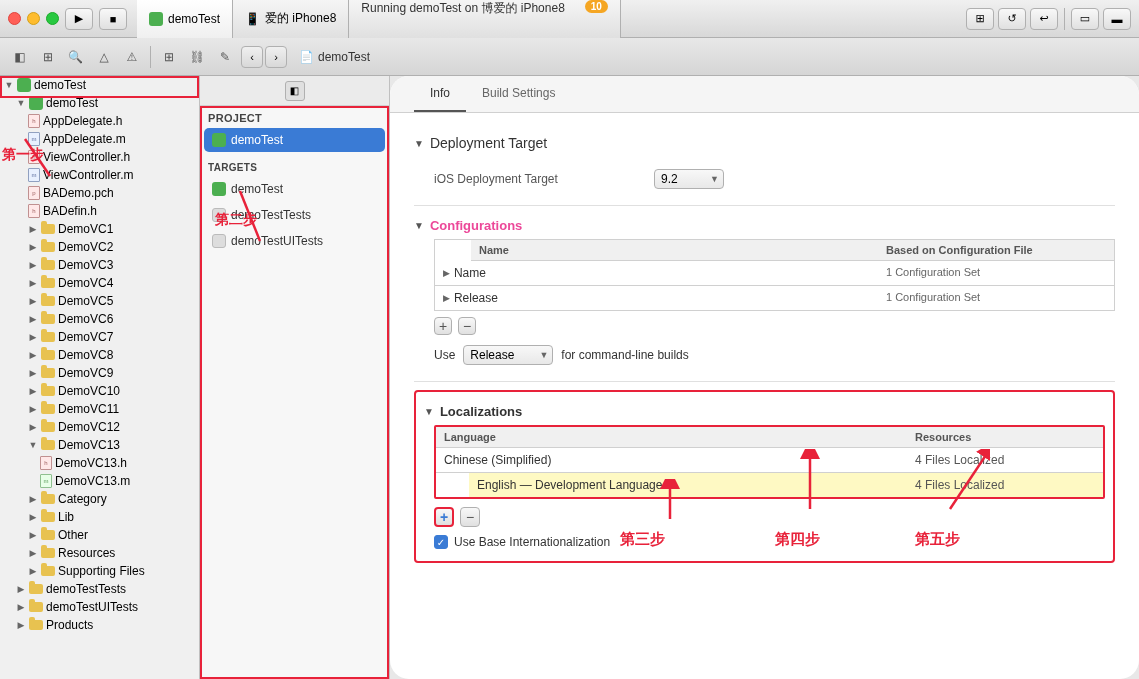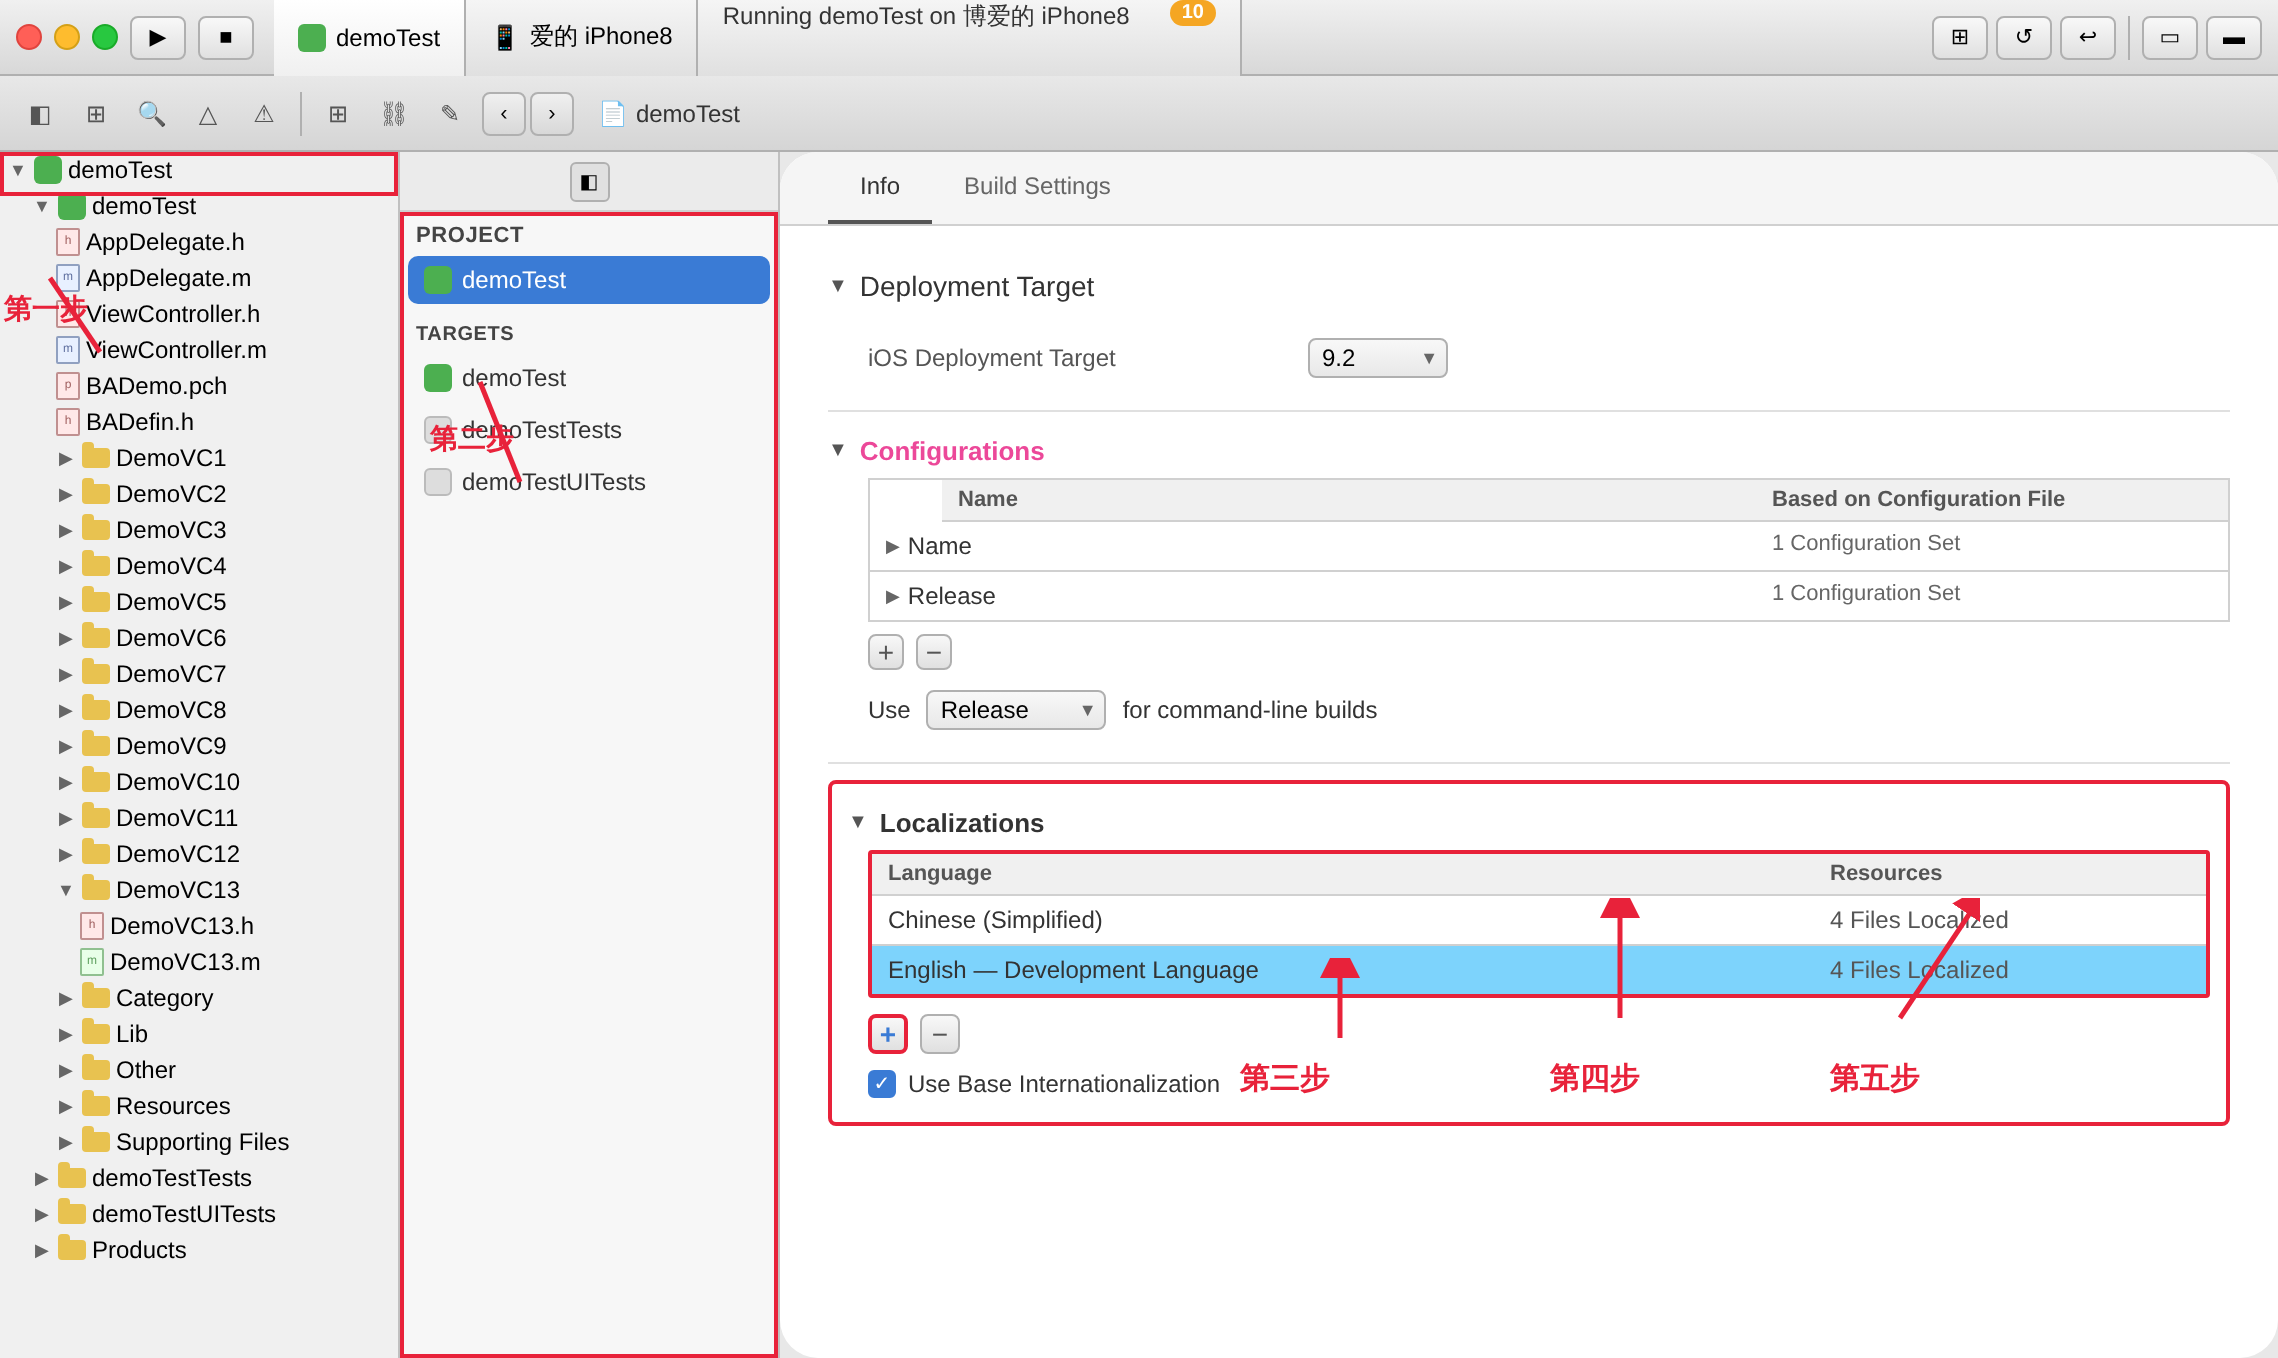--- a/index.html
+++ b/index.html
@@ -373,21 +373,21 @@
 
           <div style="border:2px solid #e8223a; border-radius:2px; overflow:hidden; margin-left:10px;">
             <div style="display:flex; padding:4px 8px; background:#f0f0f0; border-bottom:1px solid #d0d0d0;">
               <span style="flex:1; font-size:11px; font-weight:600; color:#555;">Language</span>
               <span style="width:180px; font-size:11px; font-weight:600; color:#555;">Resources</span>
             </div>
             <div style="display:flex; padding:5px 8px; border-bottom:1px solid #d0d0d0; font-size:12px; background:white;gap:20px;">
               <span style="flex:1; color:#333;">Chinese (Simplified)</span>
               <span style="width:180px; color:#555;">4 Files Localized</span>
             </div>
-            <div style="display:flex; padding:5px 8px; font-size:12px; background:#7dd3fc;">
+            <div style="display:flex; padding:5px 8px; font-size:12px; background:#fef9c3;margin-left:33px;">
               <span style="flex:1; color:#333;">English — Development Language</span>
               <span style="width:180px; color:#555;">4 Files Localized</span>
             </div>
           </div>
 
           <div style="display:flex; align-items:center; gap:6px; padding:8px 0 4px 10px;">
             <div style="width:20px; height:20px; border:1px solid #b0b0b0; border-radius:4px; background:linear-gradient(to bottom, #f8f8f8, #e0e0e0); display:flex; align-items:center; justify-content:center; cursor:pointer; font-size:14px; color:#3a7bd5; font-weight:bold; border:2px solid #e8223a;">+</div>
             <div style="width:20px; height:20px; border:1px solid #b0b0b0; border-radius:4px; background:linear-gradient(to bottom, #f8f8f8, #e0e0e0); display:flex; align-items:center; justify-content:center; cursor:pointer; font-size:14px; color:#555;">−</div>
           </div>
 

